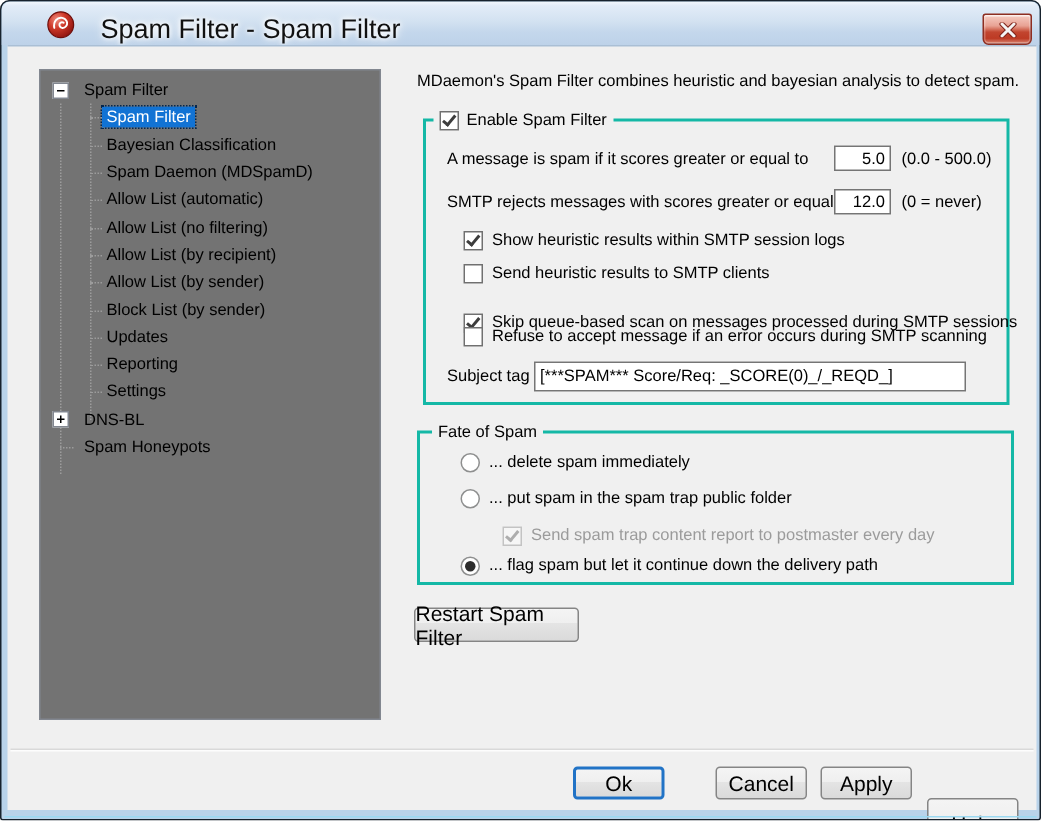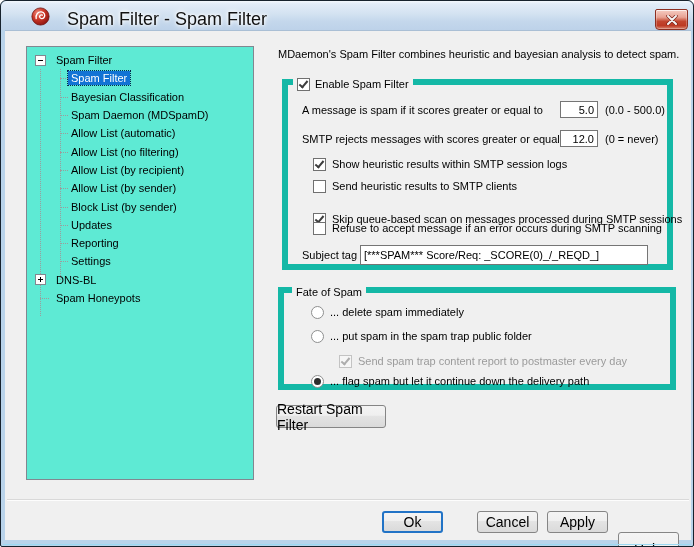--- a/index.html
+++ b/index.html
@@ -39,21 +39,21 @@
   .client{
     position:absolute;left:4px;top:29px;width:686px;height:510px;
     background:#f0f0f0;border-top:1px solid #aabfd5;
     font-size:11px;color:#000;
   }
   
 
   
   .tree-panel{
     position:absolute;left:21px;top:15px;width:228px;height:434px;
-    background:#5eead4;border:1px solid #828790;
+    background:#737373;border:1px solid #828790;
   }
   .tree-inner{position:absolute;left:1px;top:0;right:1px;bottom:1px;padding-top:4px;overflow:hidden;}
   .vline{position:absolute;border-left:1px dotted #9c9c9c;width:0;}
   .vline-root{left:12px;top:22px;height:247px;}
   .vline-child{left:32px;top:22px;height:211px;}
   .tree-row{position:relative;height:18.3px;display:flex;align-items:center;white-space:nowrap;cursor:default;}
   .tree-row .stub{position:absolute;top:50%;border-top:1px dotted #9c9c9c;height:0;}
   .lvl1 .stub{left:32px;width:8px;}
   .lvl0 .stub{left:12px;width:9px;}
   .lvl0{padding-left:7px;}
@@ -64,21 +64,21 @@
     border:1px solid #828790;margin-right:7px;flex:0 0 auto;z-index:2;
   }
   .expander::before{content:"";position:absolute;left:2px;top:4px;width:5px;height:1px;background:#000;}
   .expander.plus::after{content:"";position:absolute;left:4px;top:2px;width:1px;height:5px;background:#000;}
   .tree-label{padding:1px 3px;line-height:12px;}
   .tree-label.selected{background:#1273d4;color:#fff;outline:1px dotted #04264d;}
 
   
   .description{position:absolute;left:273px;top:17px;white-space:nowrap;}
 
-  .groupbox{position:absolute;border:6px solid #14b8a6;}
+  .groupbox{position:absolute;border:2px solid #14b8a6;}
   .group-enable{left:277px;top:48px;width:391px;height:191px;}
   .group-fate{left:273px;top:256px;width:398px;height:103px;}
   .group-label{
     position:absolute;top:-7px;background:#f0f0f0;padding:0 4px;
     display:flex;align-items:center;gap:5px;white-space:nowrap;line-height:13px;
   }
   .group-enable .group-label{left:5px;}
   .group-fate .group-label{left:8px;}
 
   

